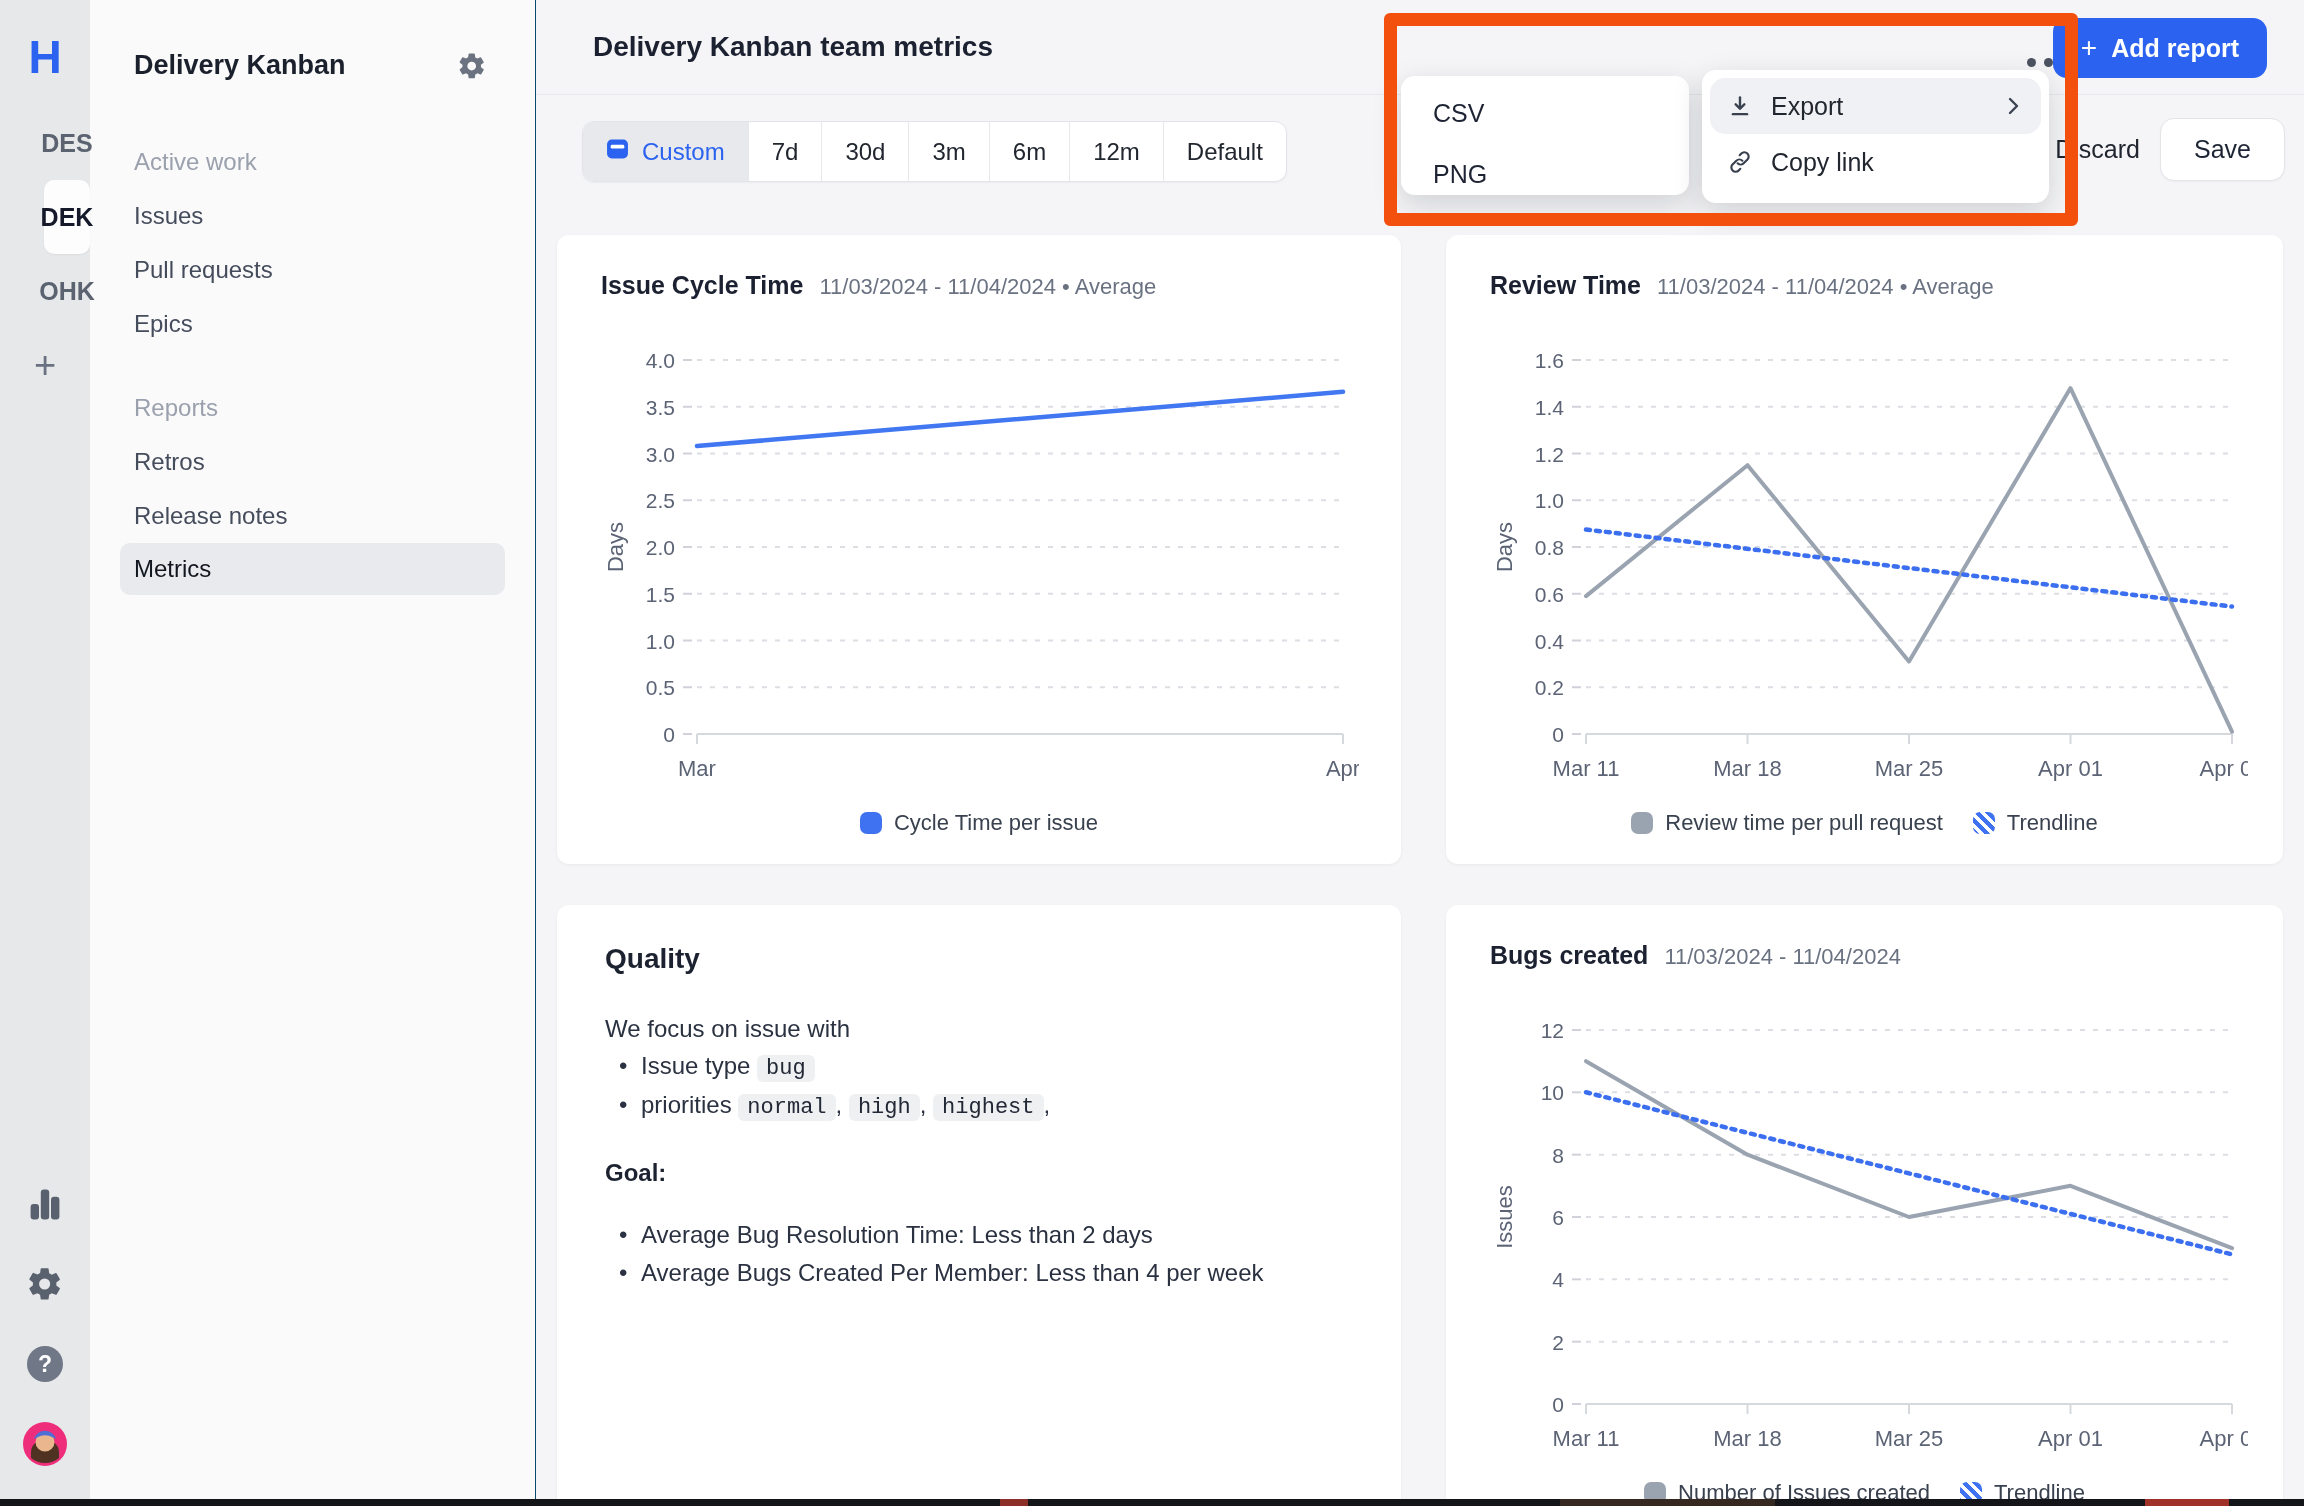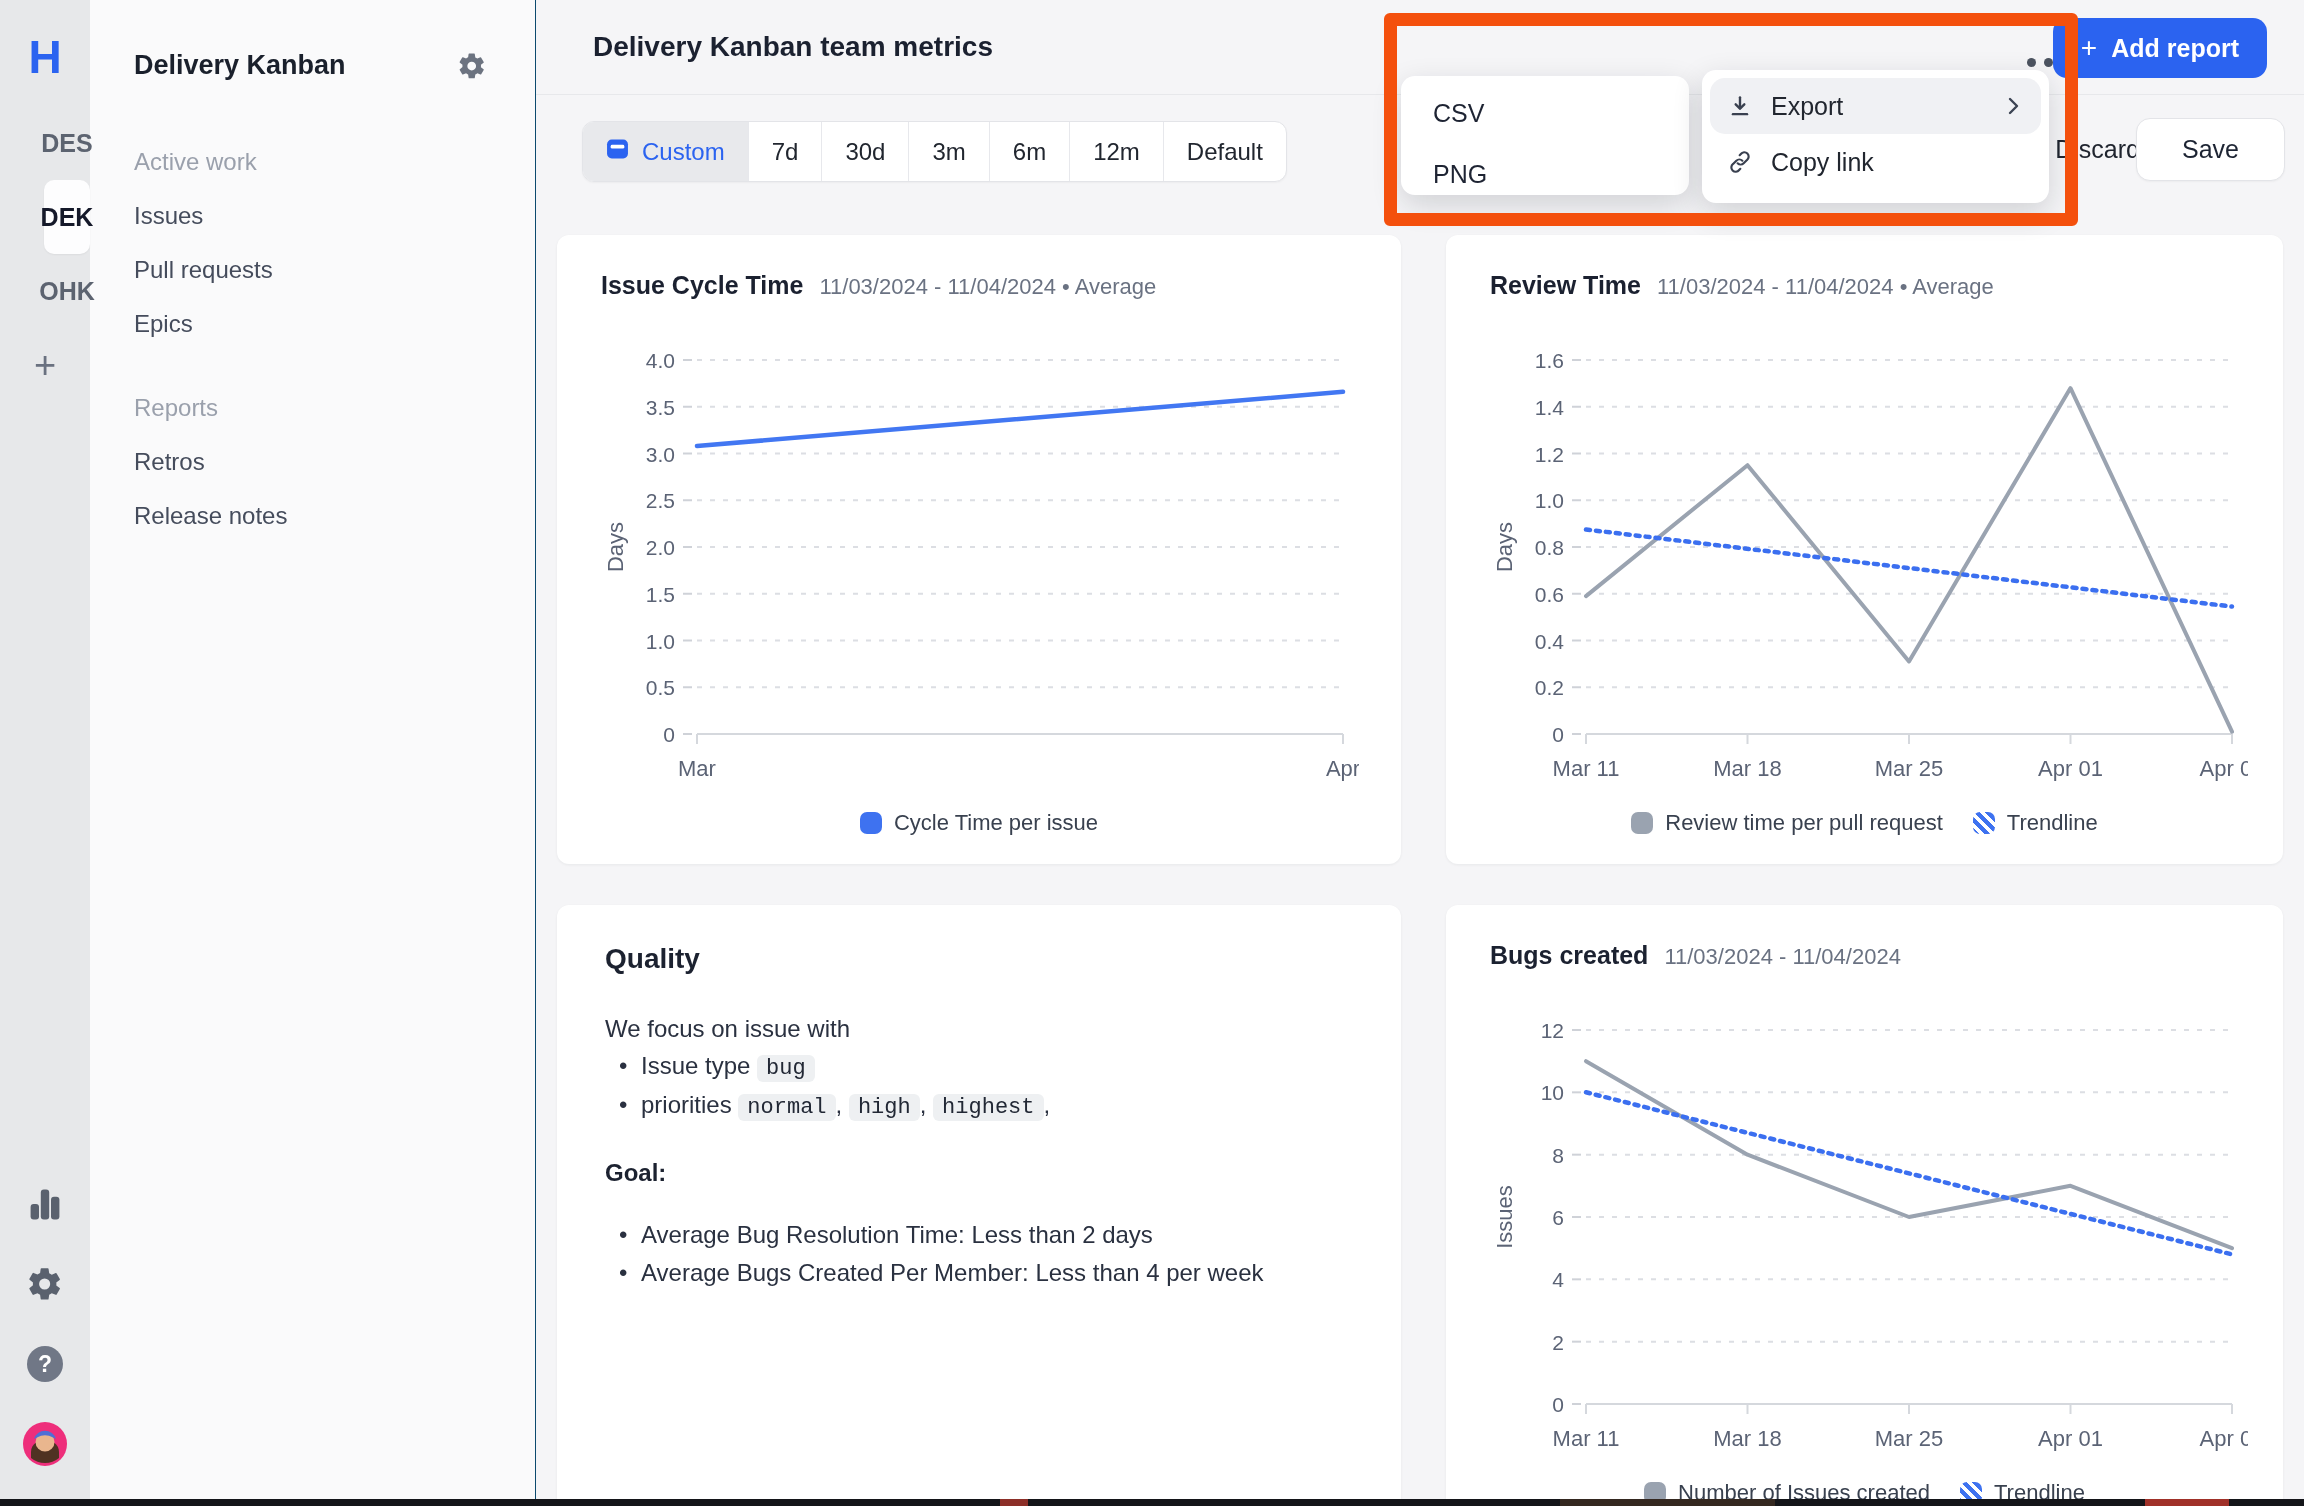--- a/index.html
+++ b/index.html
@@ -49,21 +49,21 @@
               display: flex; gap: 8px; cursor: pointer; padding: 6px; }
   .dots-btn i { width: 9px; height: 9px; border-radius: 50%; background: #4c5360; display: block; }
   .add-report { position: absolute; right: 37px; top: 18px; height: 60px; padding: 0 28px;
                 background: #2b63f0; color: #fff; border: 0; border-radius: 14px; font-size: 25px;
                 font-weight: 600; display: flex; align-items: center; gap: 14px; cursor: pointer;
                 font-family: "Liberation Sans", sans-serif; }
   .add-report .plus { font-size: 28px; font-weight: 400; line-height: 1; }
   .discard-btn { position: absolute; right: 164px; top: 118px; height: 62px; border: 0;
                  background: transparent; font-size: 25px; color: #20252f; cursor: pointer;
                  font-family: "Liberation Sans", sans-serif; }
-  .save-btn { position: absolute; right: 19px; top: 118px; width: 149px; height: 63px;
+  .save-btn { position: absolute; right: 19px; top: 118px; width: 125px; height: 63px;
               background: #fff; border: 1px solid #e3e4e8; border-radius: 14px; font-size: 25px;
               font-weight: 500; color: #1d2433; cursor: pointer; box-shadow: 0 1px 2px rgba(0,0,0,.04);
               font-family: "Liberation Sans", sans-serif; }
 
   
   .tabs { position: absolute; left: 46px; top: 121px; height: 61px; display: inline-flex;
           background: #fff; border: 1px solid #e3e4e8; border-radius: 12px; overflow: hidden;
           box-shadow: 0 1px 2px rgba(0,0,0,.04); }
   .tab { display: flex; align-items: center; gap: 13px; padding: 0 23px; font-size: 24px;
          color: #21262f; cursor: pointer; border-left: 1px solid #e7e8ec; white-space: nowrap; }
@@ -172,20 +172,21 @@
       </button>
     </div>
     <nav class="side-nav" id="side-nav">
         <div class="nav-row section">Active work</div>
         <div class="nav-row">Issues</div>
         <div class="nav-row">Pull requests</div>
         <div class="nav-row">Epics</div>
         <div class="nav-row section gap-before">Reports</div>
         <div class="nav-row">Retros</div>
         <div class="nav-row">Release notes</div>
+        <div class="nav-row selected">Metrics</div>
       </nav>
   </aside>
 
   <main class="main">
     <header class="main-header">
       <h1 class="page-title">Delivery Kanban team metrics</h1>
     </header>
 
     <button class="dots-btn">
       <i></i>

